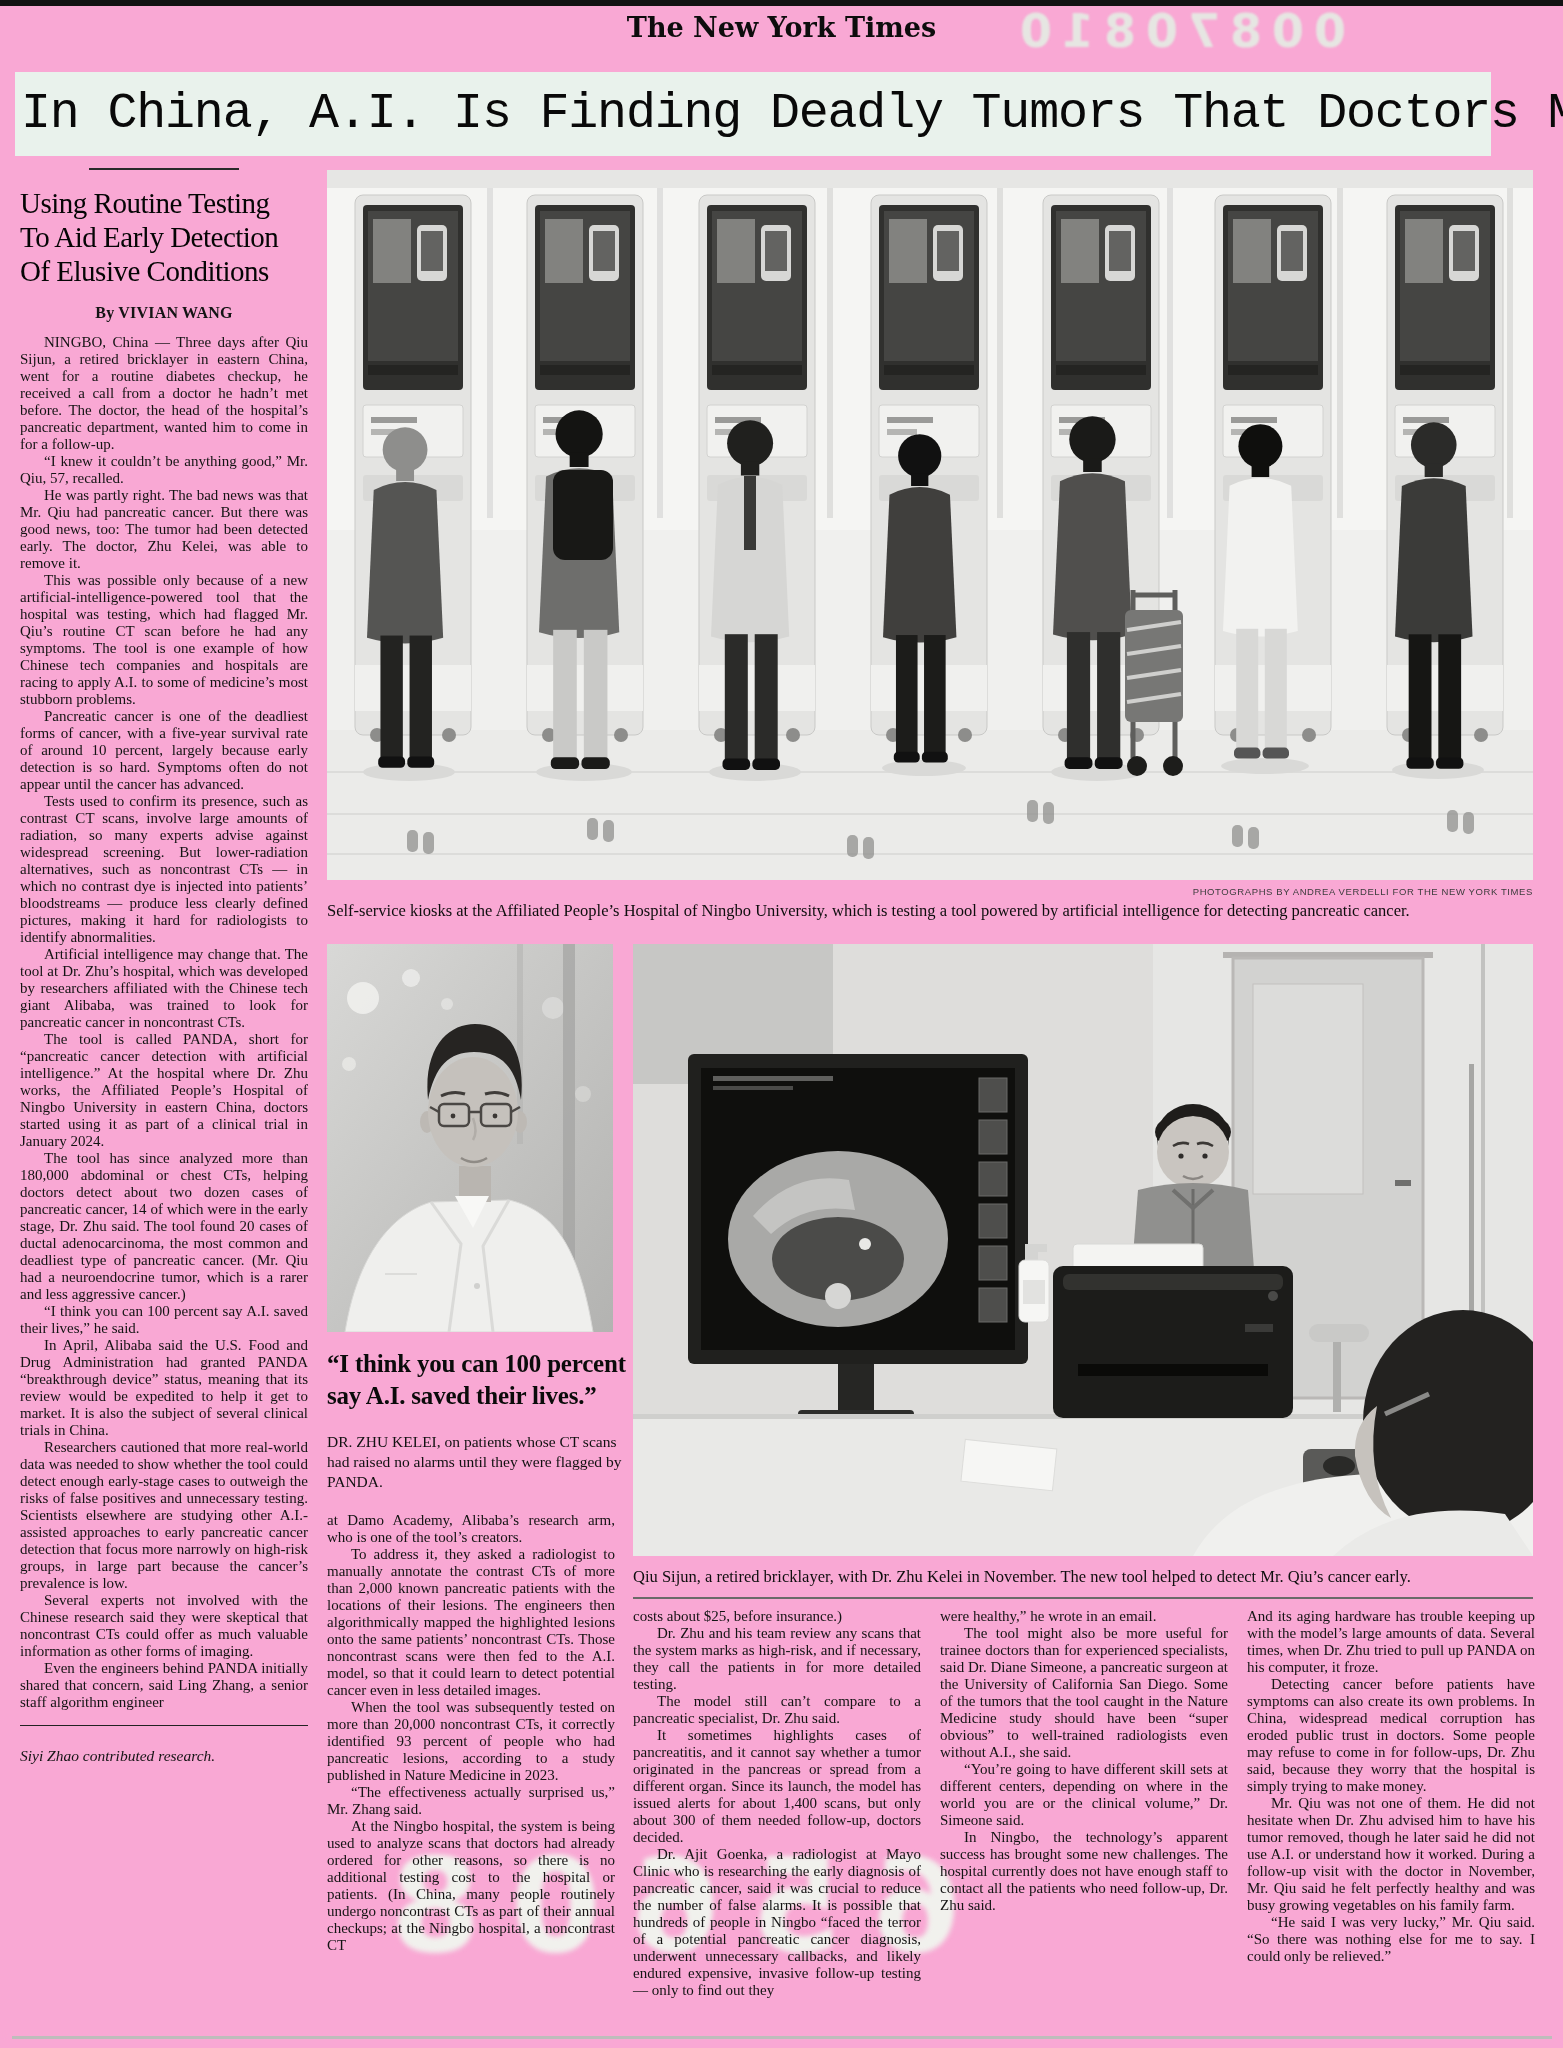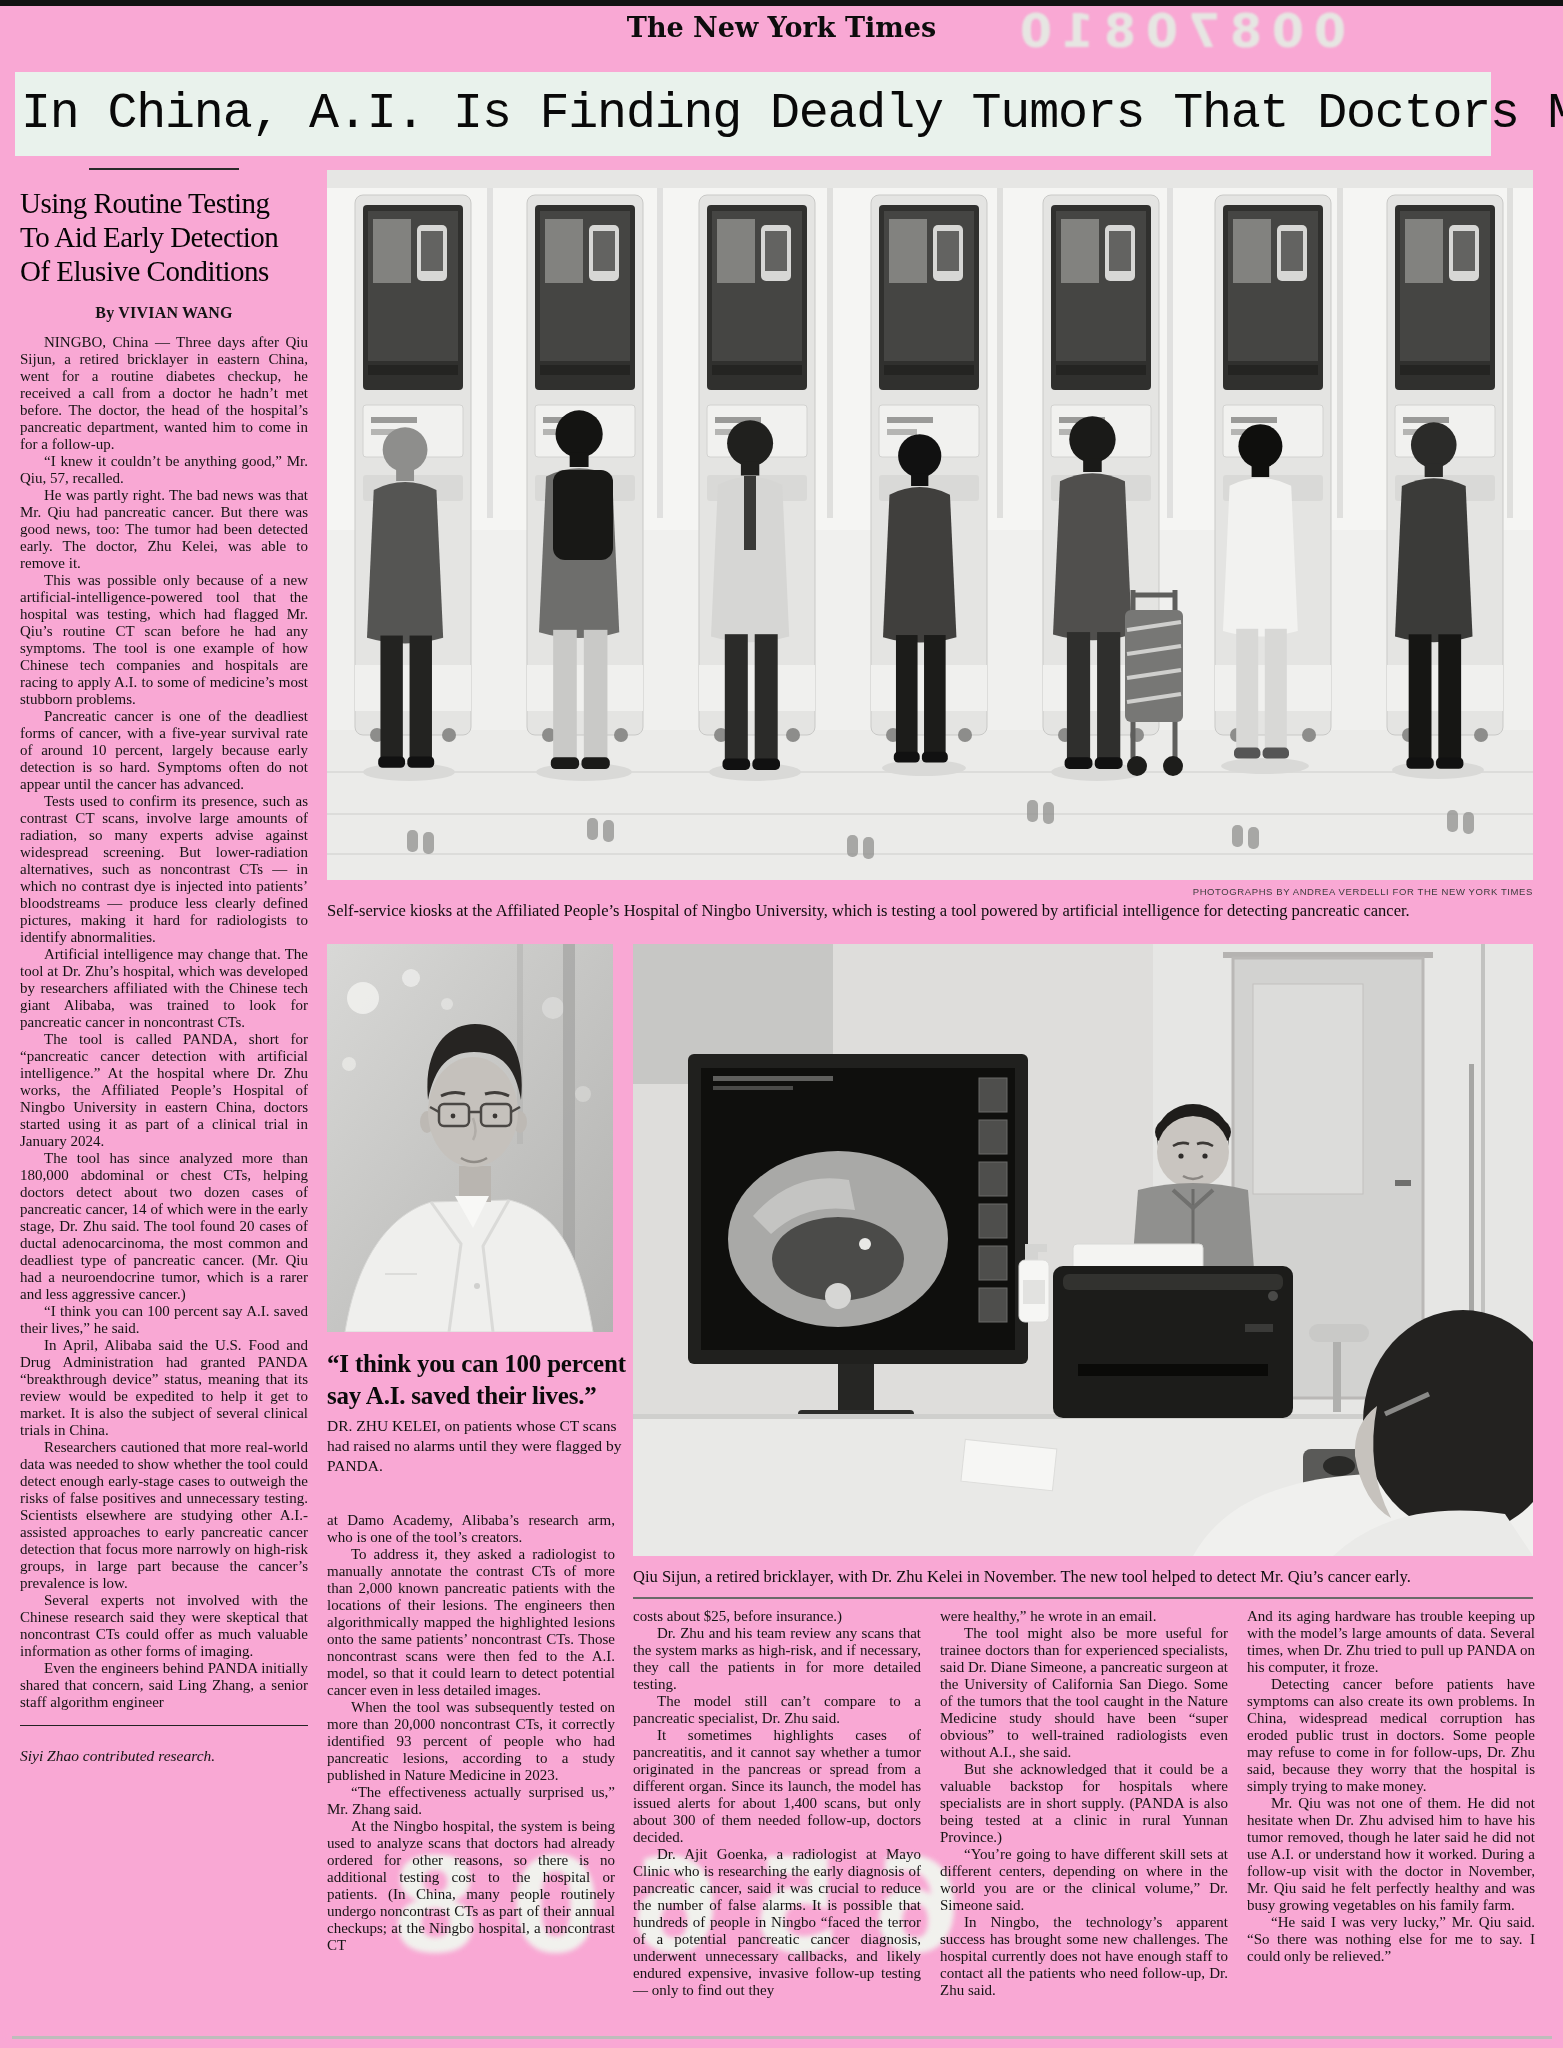--- a/index.html
+++ b/index.html
@@ -33,21 +33,21 @@
   #photo-portrait{left:327px;top:944px;width:286px;height:388px;}
   #photo-exam{left:633px;top:944px;width:900px;height:612px;}
   .credit{position:absolute;left:327px;top:886px;width:1206px;text-align:right;
           font-family:"Liberation Sans",sans-serif;font-size:9.5px;letter-spacing:.6px;color:#3c3c3c;white-space:nowrap;}
   .caption{position:absolute;font-size:16.5px;color:#0e0e0e;white-space:nowrap;}
   .caption1{left:327px;top:901px;width:1212px;}
   .caption3{left:633px;top:1567px;width:900px;}
   .rule3{position:absolute;left:633px;top:1597px;width:900px;height:2px;background:#6a6a68;}
   .quote-block{position:absolute;left:327px;top:1348px;width:304px;}
   .quote-text{font-size:25px;line-height:32px;font-weight:bold;letter-spacing:-.2px;color:#0b0b0b;}
-  .quote-attr{margin-top:4px;font-size:15.5px;line-height:20px;color:#111;}
+  .quote-attr{margin-top:20px;font-size:15.5px;line-height:20px;color:#111;}
   .bottom-rule{position:absolute;left:12px;top:2036px;width:1540px;height:3px;background:#bdbdbb;}
   svg{display:block;}
 </style>
 </head>
 <body>
 
 <div class="page">
 
   <div class="bleed bleed-top">00870810</div>
   <div class="bleed bleed-bottom">65608</div>
@@ -345,21 +345,20 @@
   <div class="col col3 body-text">
       <p class="para flush">costs about $25, before insurance.)</p>
       <p class="para">Dr. Zhu and his team review any scans that the system marks as high-risk, and if necessary, they call the patients in for more detailed testing.</p>
       <p class="para">The model still can’t compare to a pancreatic specialist, Dr. Zhu said.</p>
       <p class="para">It sometimes highlights cases of pancreatitis, and it cannot say whether a tumor originated in the pancreas or spread from a different organ. Since its launch, the model has issued alerts for about 1,400 scans, but only about 300 of them needed follow-up, doctors decided.</p>
       <p class="para">Dr. Ajit Goenka, a radiologist at Mayo Clinic who is researching the early diagnosis of pancreatic cancer, said it was crucial to reduce the number of false alarms. It is possible that hundreds of people in Ningbo “faced the terror of a potential pancreatic cancer diagnosis, underwent unnecessary callbacks, and likely endured expensive, invasive follow-up testing — only to find out they</p>
     </div>
   <div class="col col4 body-text">
       <p class="para flush">were healthy,” he wrote in an email.</p>
       <p class="para">The tool might also be more useful for trainee doctors than for experienced specialists, said Dr. Diane Simeone, a pancreatic surgeon at the University of California San Diego. Some of the tumors that the tool caught in the Nature Medicine study should have been “super obvious” to well-trained radiologists even without A.I., she said.</p>
-      <p class="para">But she acknowledged that it could be a valuable backstop for hospitals where specialists are in short supply. (PANDA is also being tested at a clinic in rural Yunnan Province.)</p>
       <p class="para">“You’re going to have different skill sets at different centers, depending on where in the world you are or the clinical volume,” Dr. Simeone said.</p>
       <p class="para">In Ningbo, the technology’s apparent success has brought some new challenges. The hospital currently does not have enough staff to contact all the patients who need follow-up, Dr. Zhu said.</p>
     </div>
   <div class="col col5 body-text">
       <p class="para flush">And its aging hardware has trouble keeping up with the model’s large amounts of data. Several times, when Dr. Zhu tried to pull up PANDA on his computer, it froze.</p>
       <p class="para">Detecting cancer before patients have symptoms can also create its own problems. In China, widespread medical corruption has eroded public trust in doctors. Some people may refuse to come in for follow-ups, Dr. Zhu said, because they worry that the hospital is simply trying to make money.</p>
       <p class="para">Mr. Qiu was not one of them. He did not hesitate when Dr. Zhu advised him to have his tumor removed, though he later said he did not use A.I. or understand how it worked. During a follow-up visit with the doctor in November, Mr. Qiu said he felt perfectly healthy and was busy growing vegetables on his family farm.</p>
       <p class="para">“He said I was very lucky,” Mr. Qiu said. “So there was nothing else for me to say. I could only be relieved.”</p>
     </div>
 

